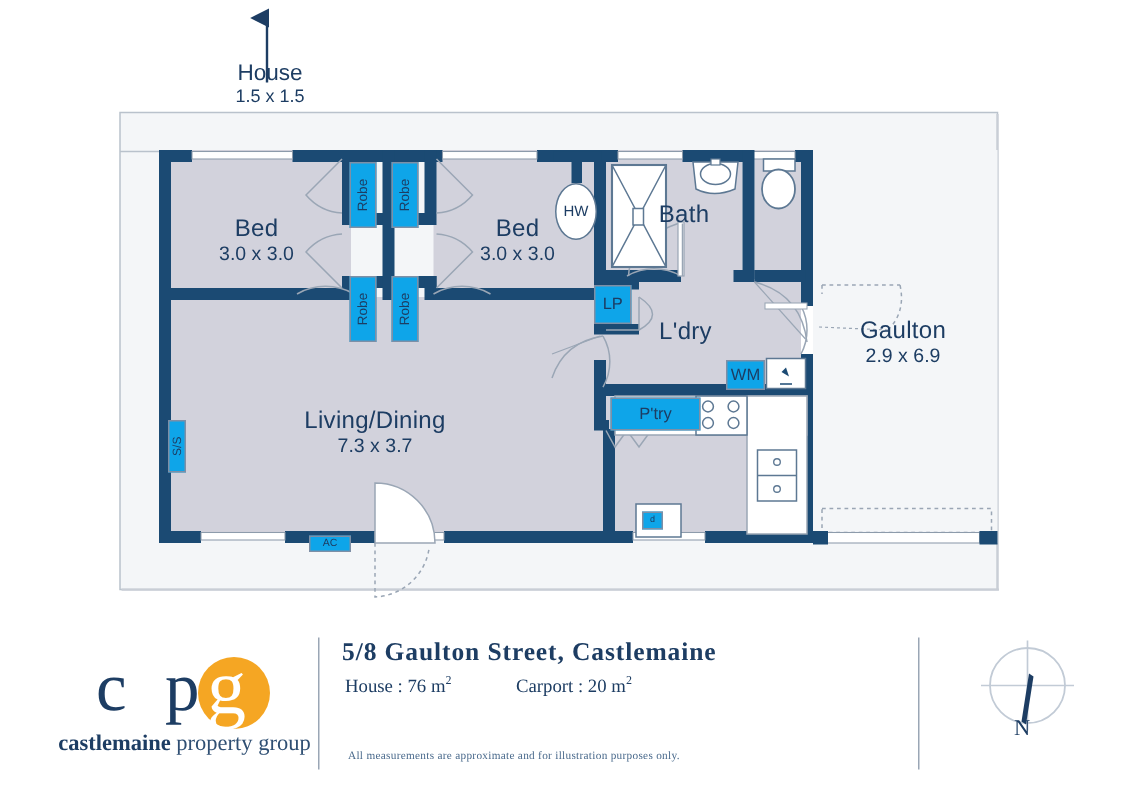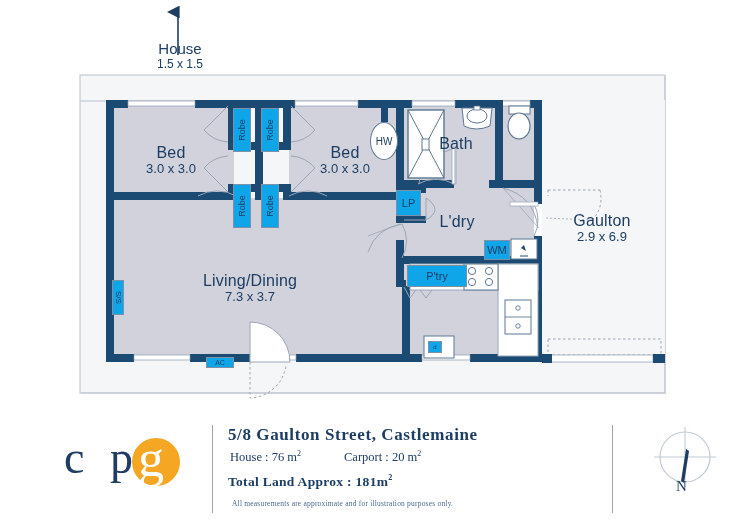--- a/index.html
+++ b/index.html
@@ -356,35 +356,35 @@
   </div>
 
   <div id="footer">
     <div class="vrule" style="left:212px;top:10px;height:88px;"></div>
     <div class="vrule" style="left:612px;top:10px;height:88px;"></div>
 
     <div class="cpg-wrap">
       <div class="cpg-dot"></div>
       <div class="cpg-letters">c p</div>
       <div class="cpg-g">g</div>
+      <div class="cpg-tag">
+        <b>castlemaine</b><i> property group</i>
+      </div>
     </div>
   </div>
 
   <div class="addr">5/8 Gaulton Street, Castlemaine</div>
 
   <div class="meta" style="left:230px;top:449px;">
     <span>House : 76 m</span><sup>2</sup>
   </div>
   <div class="meta" style="left:344px;top:449px;">
     <span>Carport : 20 m</span><sup>2</sup>
   </div>
 
-  <div class="total">
-    <span>Total Land Approx : 181m</span><sup style="font-size:8px;vertical-align:super;">2</sup>
-  </div>
 
   <div class="disc">All measurements are approximate and for illustration purposes only.</div>
 
   <svg width="90" height="90" style="position:absolute;left:640px;top:425px;">
     <circle cx="45" cy="32" r="25" fill="none" stroke="#c2cbd6" stroke-width="1.2"></circle>
     <line x1="45" y1="2" x2="45" y2="62" stroke="#c2cbd6" stroke-width="1.1"></line>
     <line x1="14" y1="32" x2="76" y2="32" stroke="#c2cbd6" stroke-width="1.1"></line>
     <polygon points="41,56 46,24 49,26 44,58" fill="#1d3d63"></polygon>
   </svg>
   <div class="compass-n">N</div>

